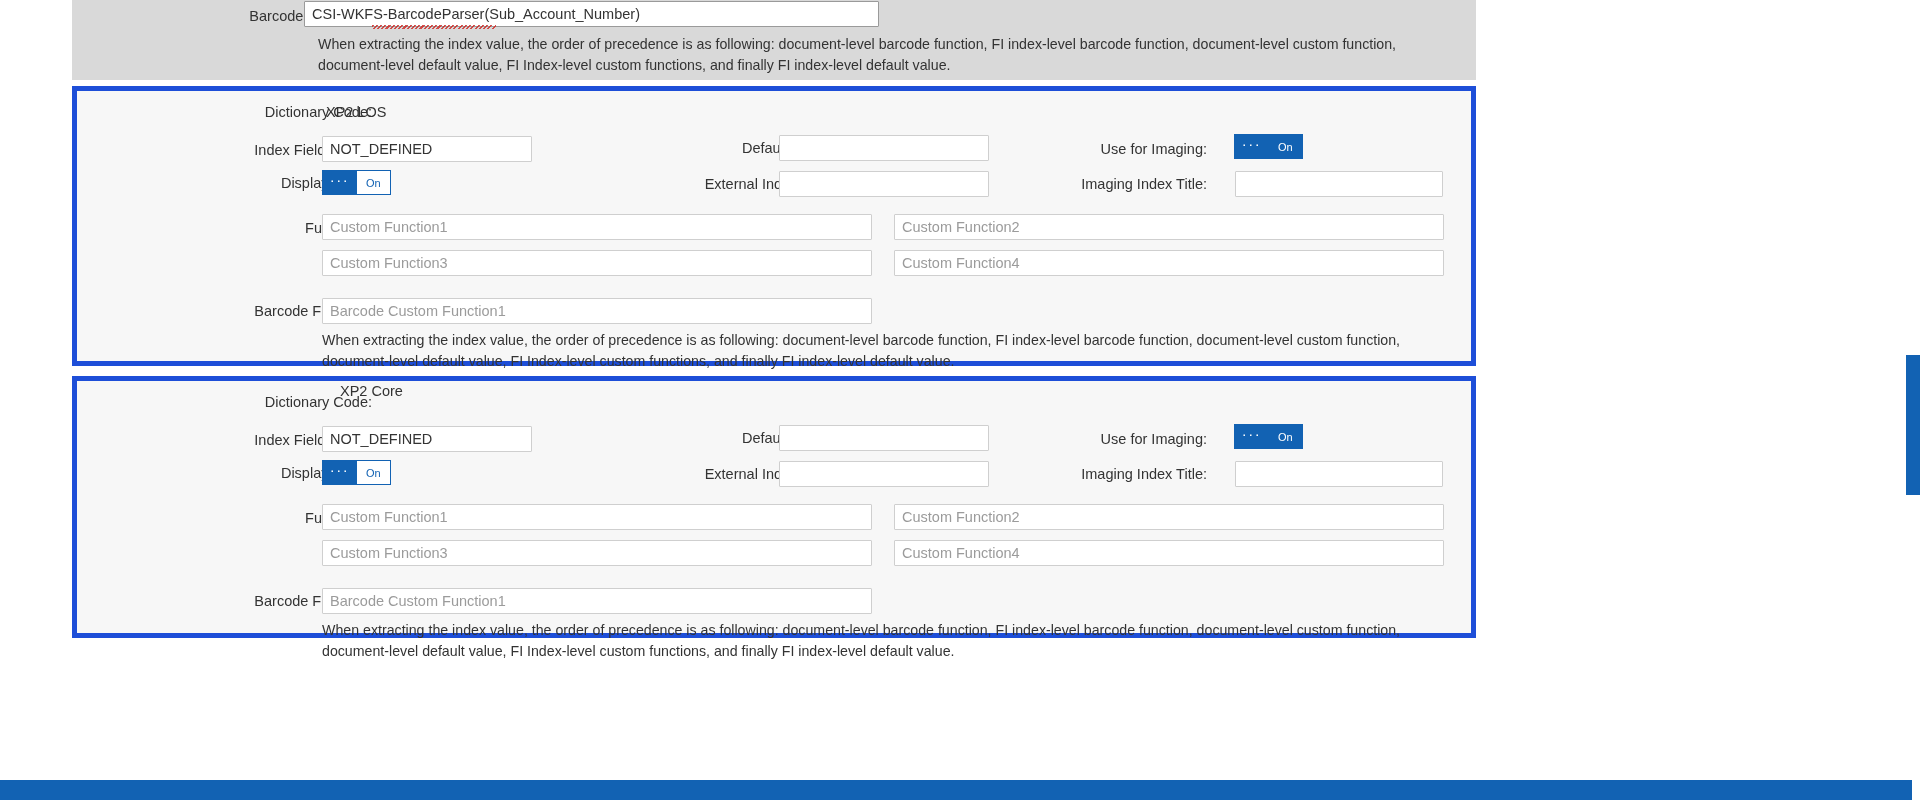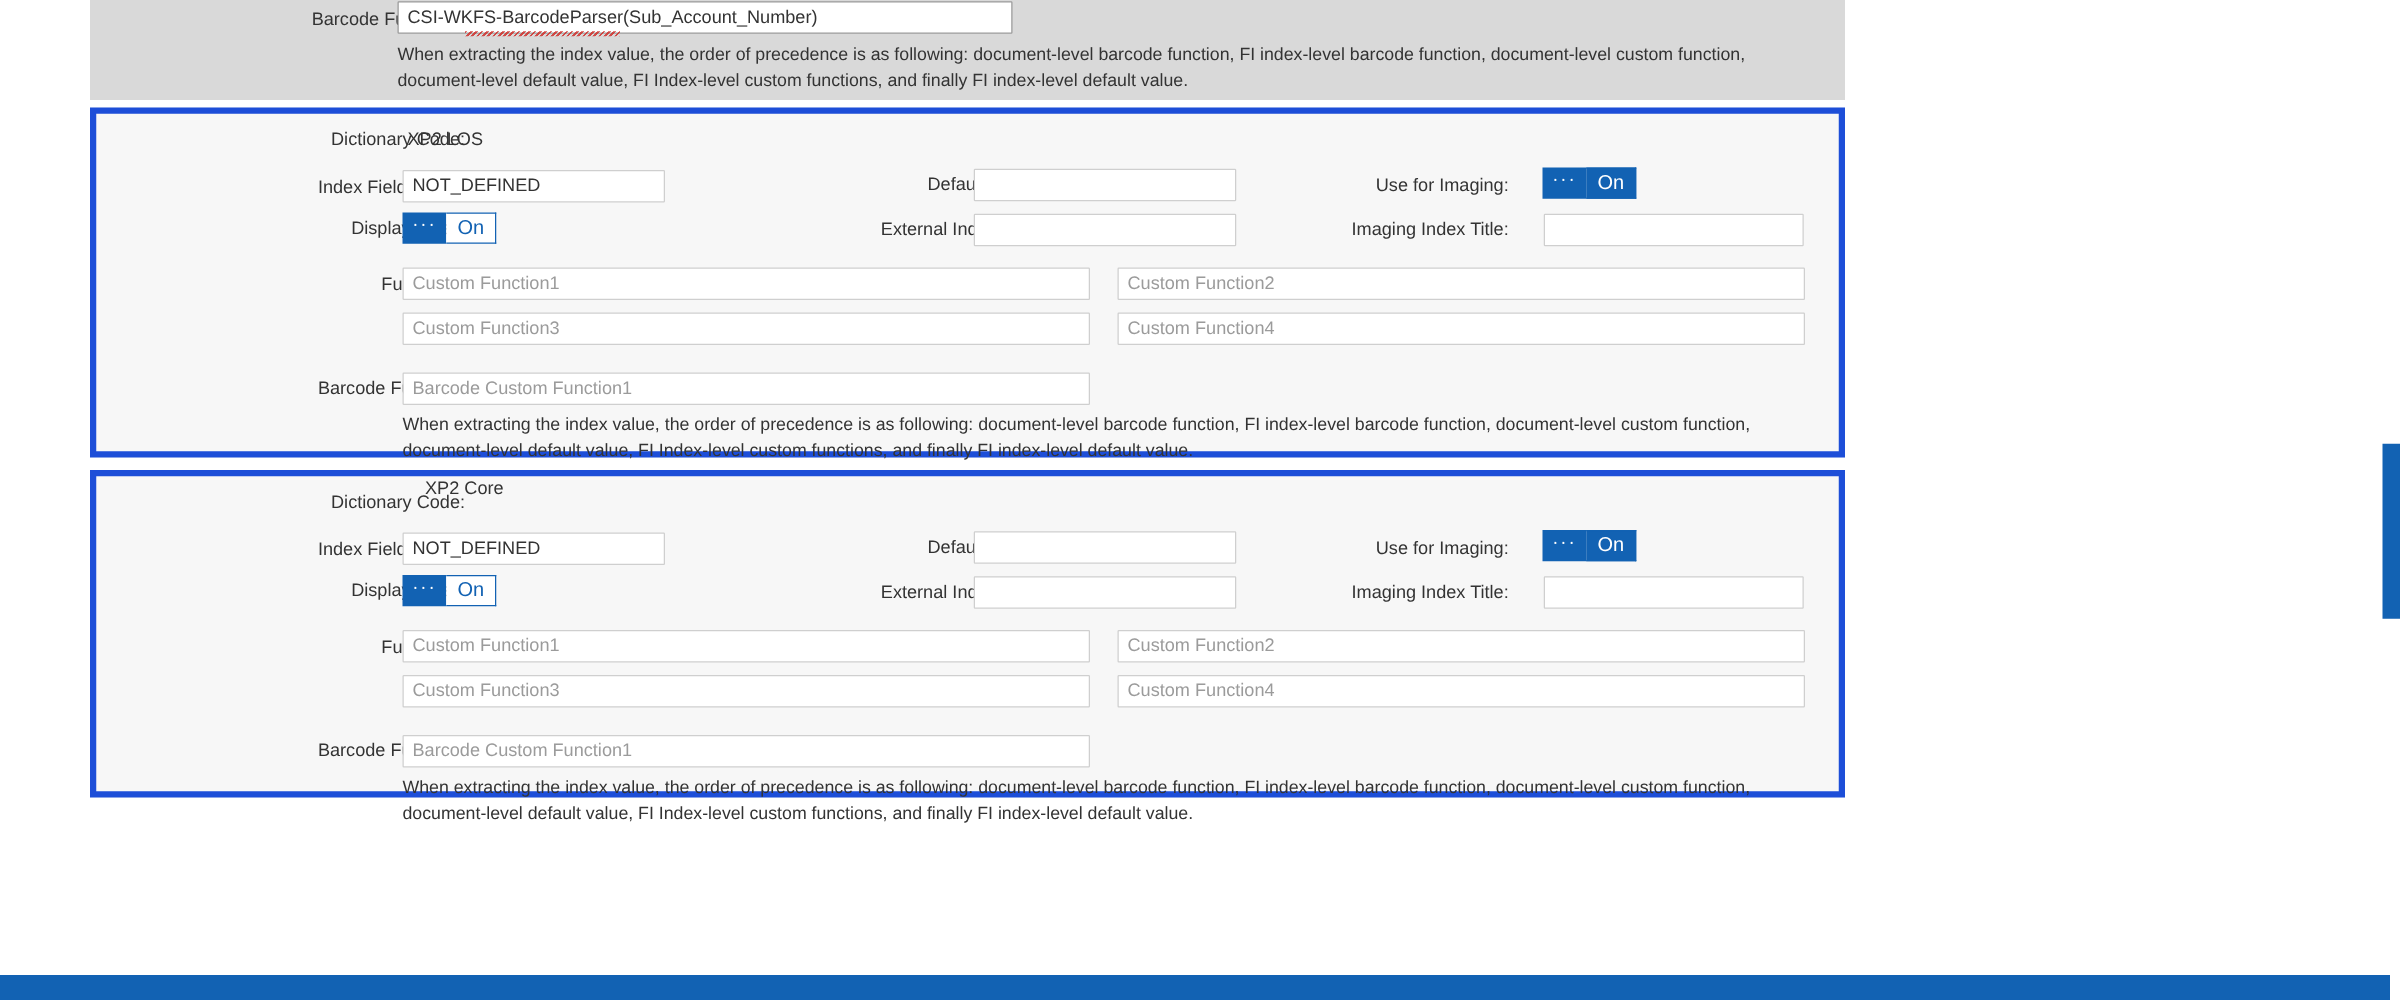--- a/index.html
+++ b/index.html
@@ -114,21 +114,21 @@
     box-sizing: border-box;
   }
   .toggle .state {
     background: #ffffff;
     color: #1262b3;
     border: 1px solid #1262b3;
     border-left: none;
     display: flex;
     align-items: center;
     justify-content: center;
-    font-size: 16px;
+    font-size: 11px;
     padding: 0 9px;
     box-sizing: border-box;
   }
   .toggle.solid .state {
     background: #1262b3;
     color: #ffffff;
     border-color: #1262b3;
   }
 
   
@@ -169,21 +169,21 @@
 </head>
 <body>
 
 <div class="page">
 
   <div class="gutter-left"></div>
 
   <div class="section top">
     <div class="lbl" style="left:105px; top:16px; width:190px;">Barcode Function:</div>
 
-    <input class="tinput focused" style="left: 246px; top: 9px; width: 492px;" value="CSI-WKFS-BarcodeParser(Sub_Account_Number)">
+    <input class="tinput focused" style="left: 232px; top: 9px; width: 575px;" value="CSI-WKFS-BarcodeParser(Sub_Account_Number)">
     <div class="squiggle" style="left:300px; top:33px; width:124px;"></div>
 
     <div class="note" style="left:246px; top:42px;">When extracting the index value, the order of precedence is as following: document-level barcode function, FI index-level barcode function, document-level custom function, document-level default value, FI Index-level custom functions, and finally FI index-level default value.</div>
   </div>
 
   <div class="section panel s2">
 
     <div class="lbl" style="left:118px; top:13px; width:177px;">Dictionary Code:</div>
     <div class="val-static" style="left:249px; top:13px;">XP2 LOS</div>
 

